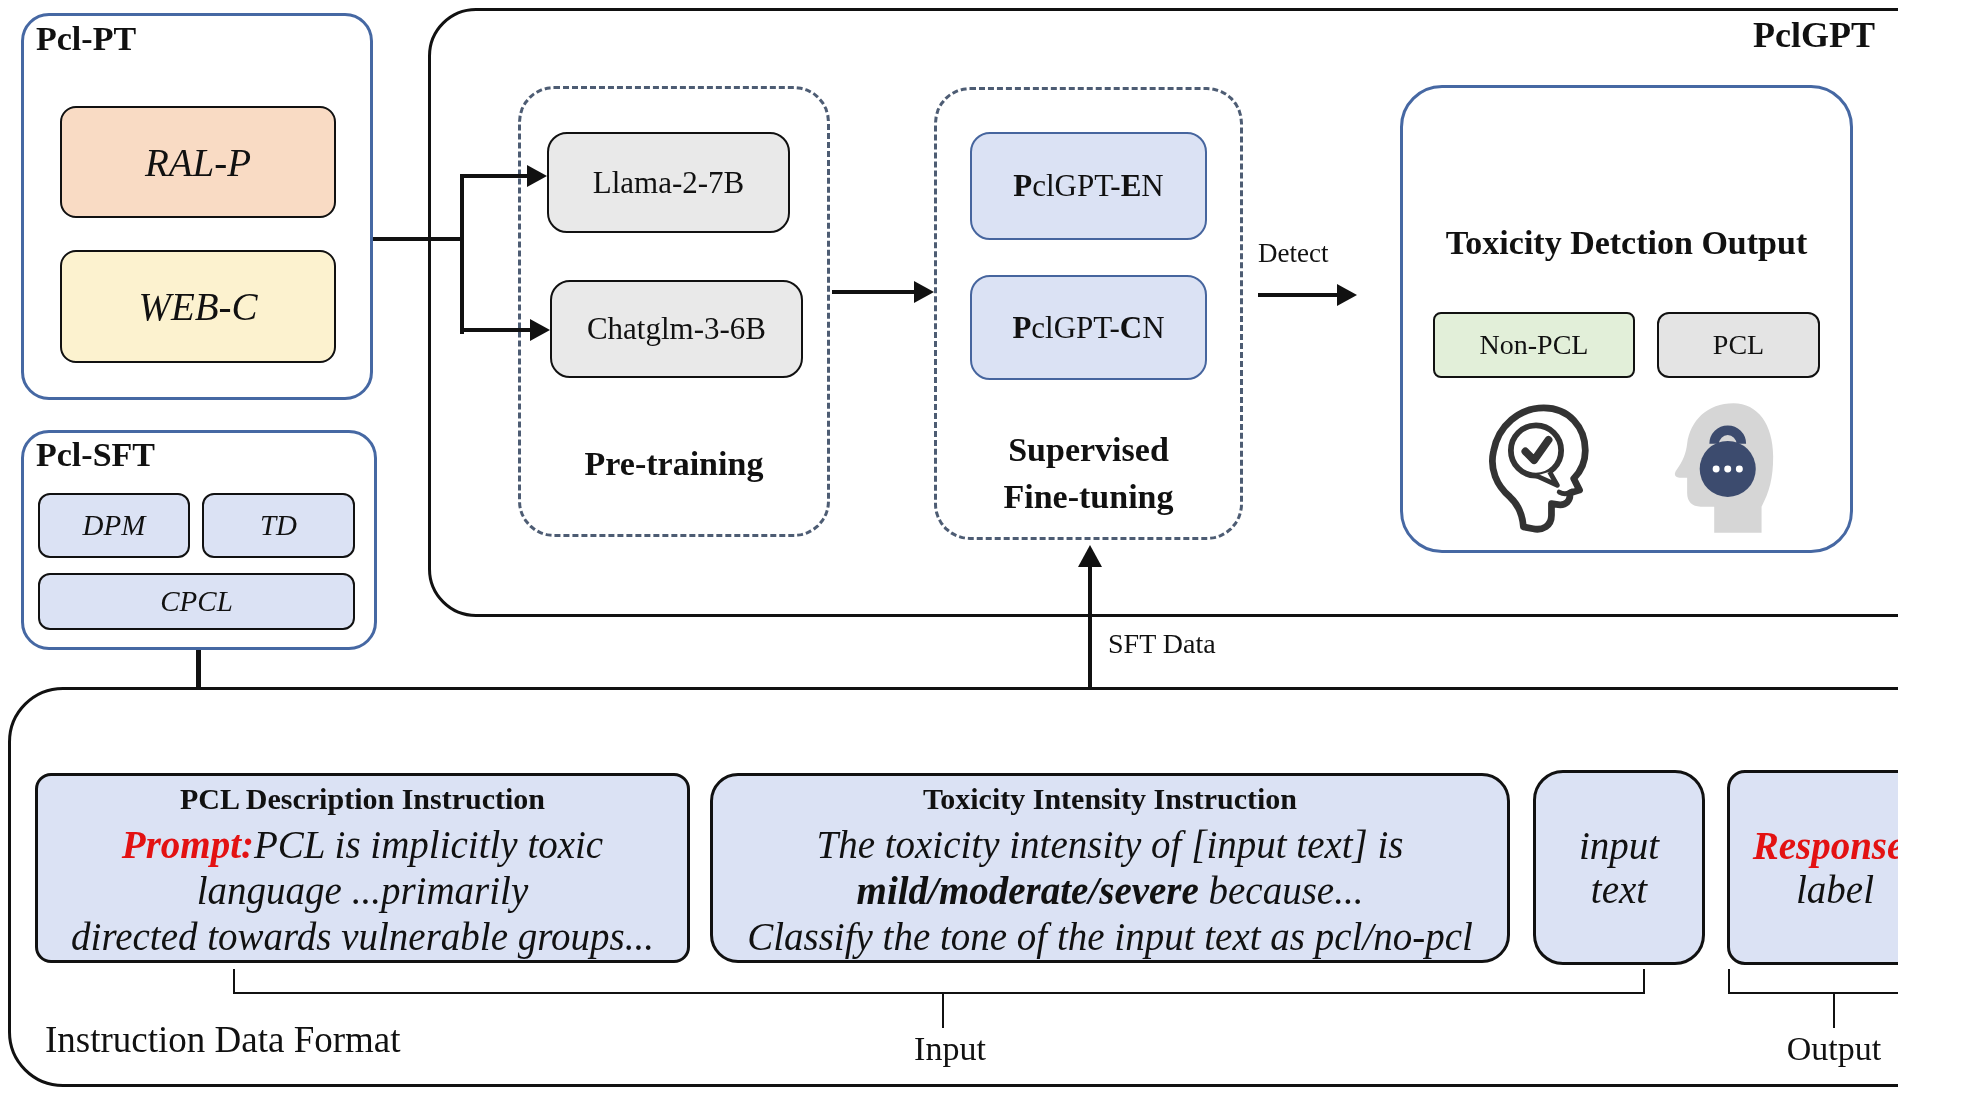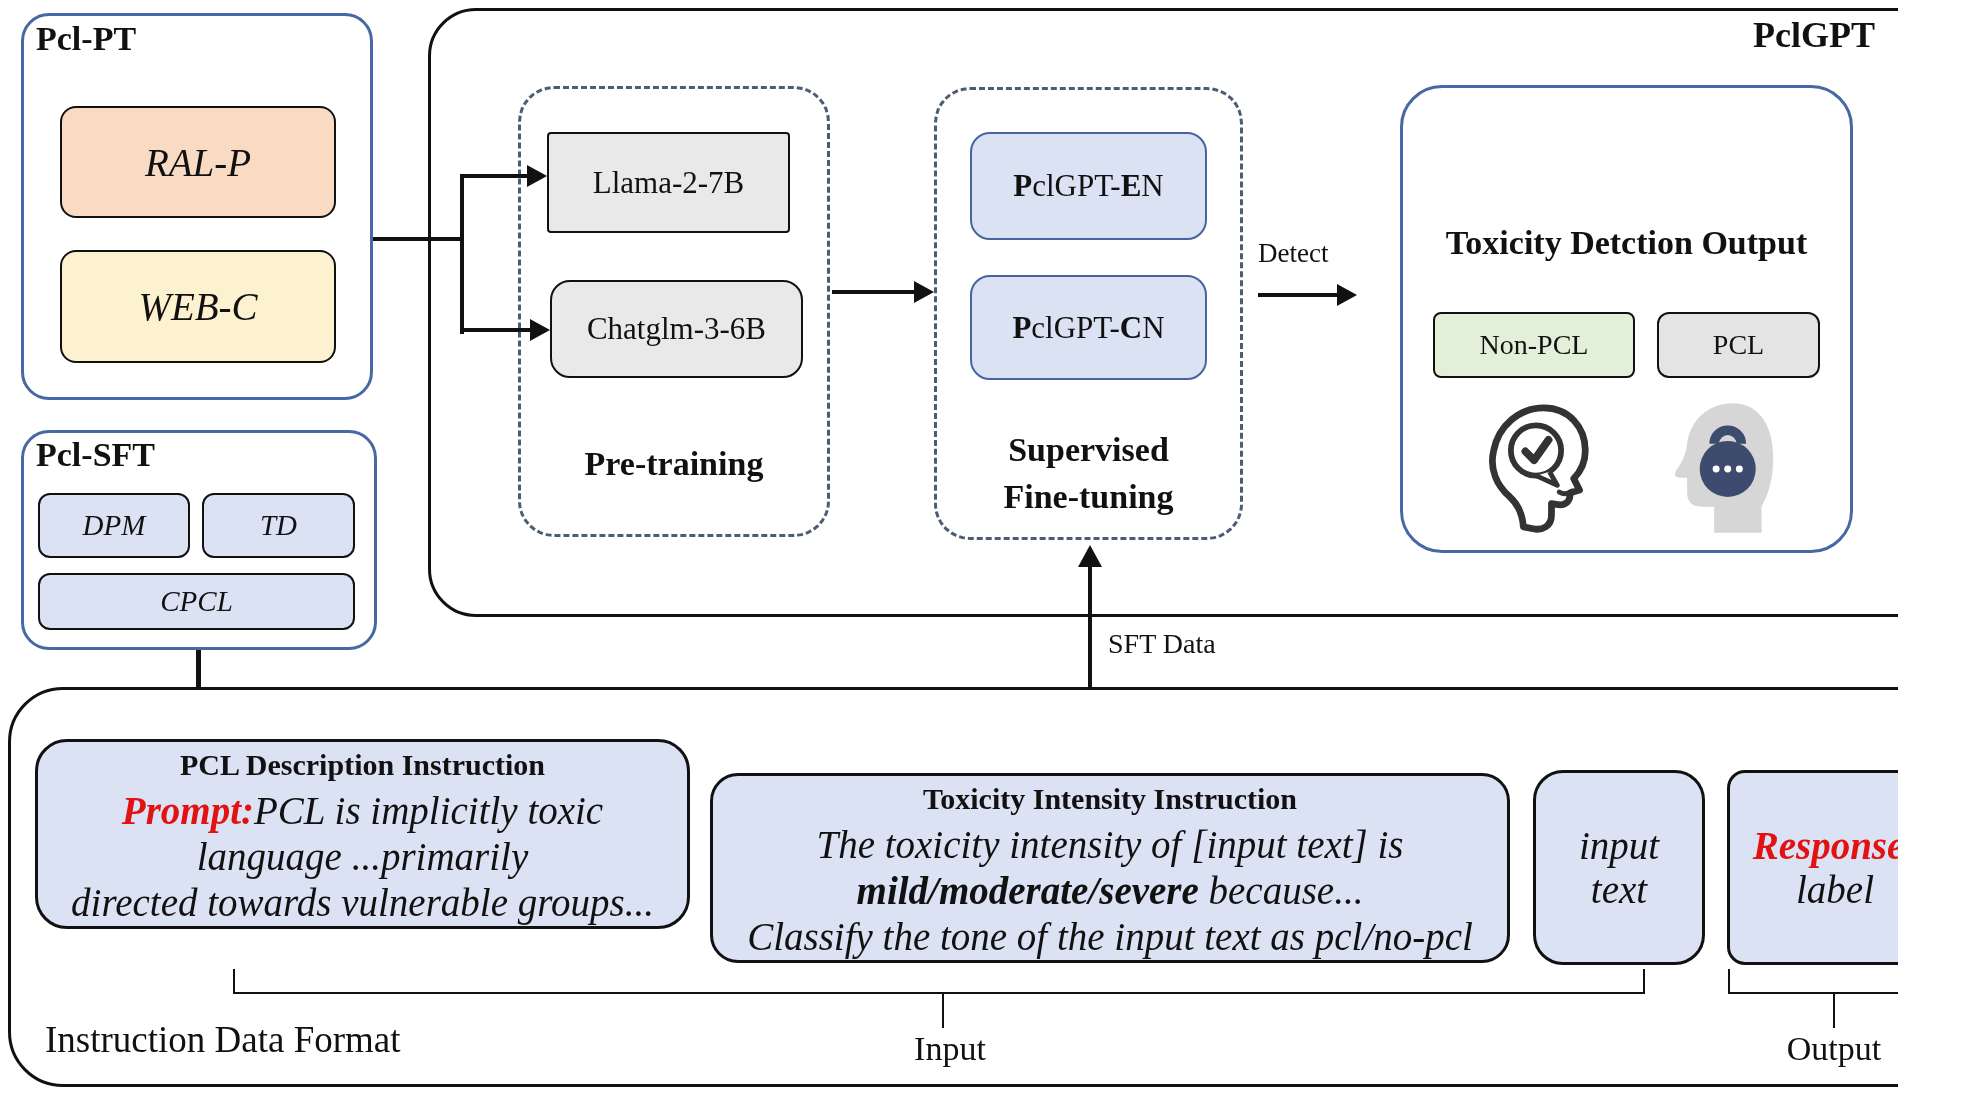--- a/index.html
+++ b/index.html
@@ -81,21 +81,21 @@
     <span>TD</span>
   </div>
   <div class="abs node fill-peri center t-italic29" style="left:38px;top:573px;width:317px;height:57px;border-radius:12px;">
     <span>CPCL</span>
   </div>
 
   <div class="abs black-frame" style="left:428px;top:8px;width:1539px;height:609px;border-radius:48px;"></div>
   <div class="abs t-main" style="left:1753px;top:14px;">PclGPT</div>
 
   <div class="abs dash-frame" style="left:518px;top:86px;width:312px;height:451px;"></div>
-  <div class="abs node fill-gray center t-model" style="left:547px;top:132px;width:243px;height:101px;border-radius:4px;">
+  <div class="abs node fill-gray center t-model" style="left:547px;top:132px;width:243px;height:101px;border-radius:20px;">
     <span>Llama-2-7B</span>
   </div>
   <div class="abs node fill-gray center t-model" style="left:550px;top:280px;width:253px;height:98px;border-radius:20px;">
     <span>Chatglm-3-6B</span>
   </div>
   <div class="abs center t-stage" style="left:518px;top:440px;width:312px;">Pre-training</div>
 
   <div class="abs dash-frame" style="left:934px;top:87px;width:309px;height:453px;"></div>
   <div class="abs blue-border fill-peri center t-model" style="left:970px;top:132px;width:237px;height:108px;">
     <span><b>P</b><span>clGPT-</span><b>E</b><span>N</span></span>
@@ -157,21 +157,21 @@
   <div class="abs t-class" style="left:1108px;top:628px;">SFT Data</div>
 
   <div class="abs vline5" style="left:196px;top:650px;height:37px;"></div>
   <div class="abs ddash-v" style="left:194px;top:690px;height:44px;"></div>
   <div class="abs ddash-h" style="left:196px;top:729px;width:1642px;"></div>
   <div class="abs arr-down" style="left:1604px;top:742px;"></div>
   <div class="abs arr-down" style="left:1820px;top:742px;"></div>
 
   <div class="abs black-frame" style="left:8px;top:687px;width:1957px;height:400px;border-radius:55px;"></div>
 
-  <div class="abs node fill-peri colcenter" style="left:35px;top:739px;width:655px;height:190px;border-radius:32px;border-width:3px;">
+  <div class="abs node fill-peri colcenter" style="left:35px;top:773px;width:655px;height:190px;border-radius:16px;border-width:3px;">
     <div class="t-ititle">PCL Description Instruction</div>
     <div class="t-ibody"><span class="red" style="font-style:italic;">Prompt:</span><span>PCL is implicitly toxic</span></div>
     <div class="t-ibody">language ...primarily</div>
     <div class="t-ibody">directed towards vulnerable groups...</div>
   </div>
 
   <div class="abs node fill-peri colcenter" style="left:710px;top:773px;width:800px;height:190px;border-radius:28px;border-width:3px;">
     <div class="t-ititle">Toxicity Intensity Instruction</div>
     <div class="t-ibody">The toxicity intensity of  [input text] is</div>
     <div class="t-ibody"><b>mild/moderate/severe</b><span> because...</span></div>

